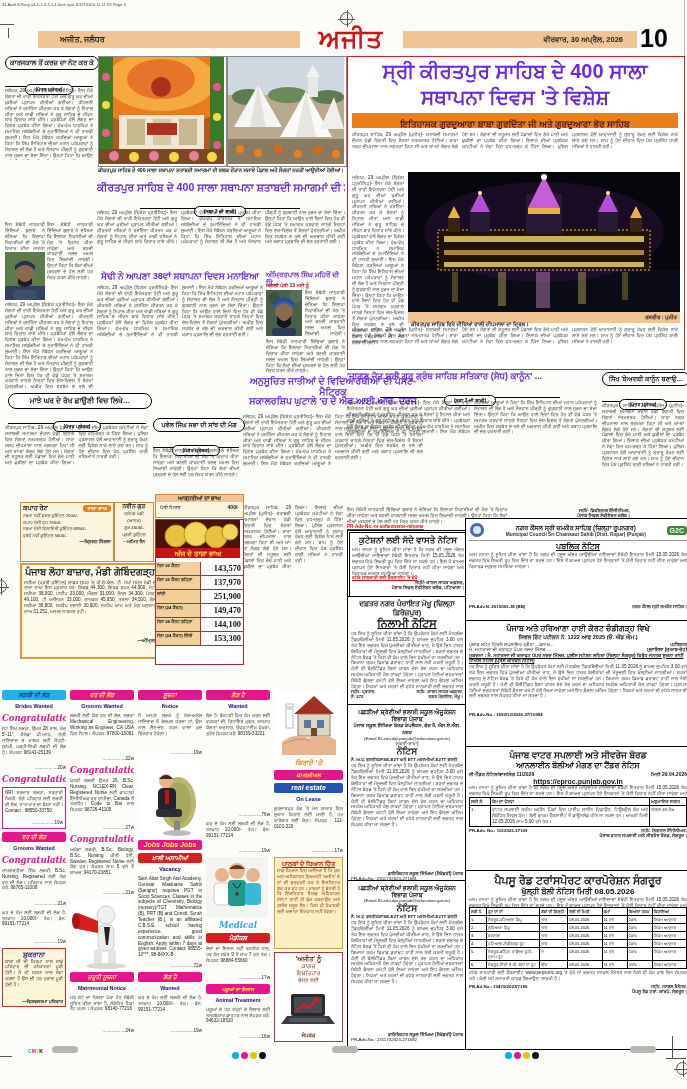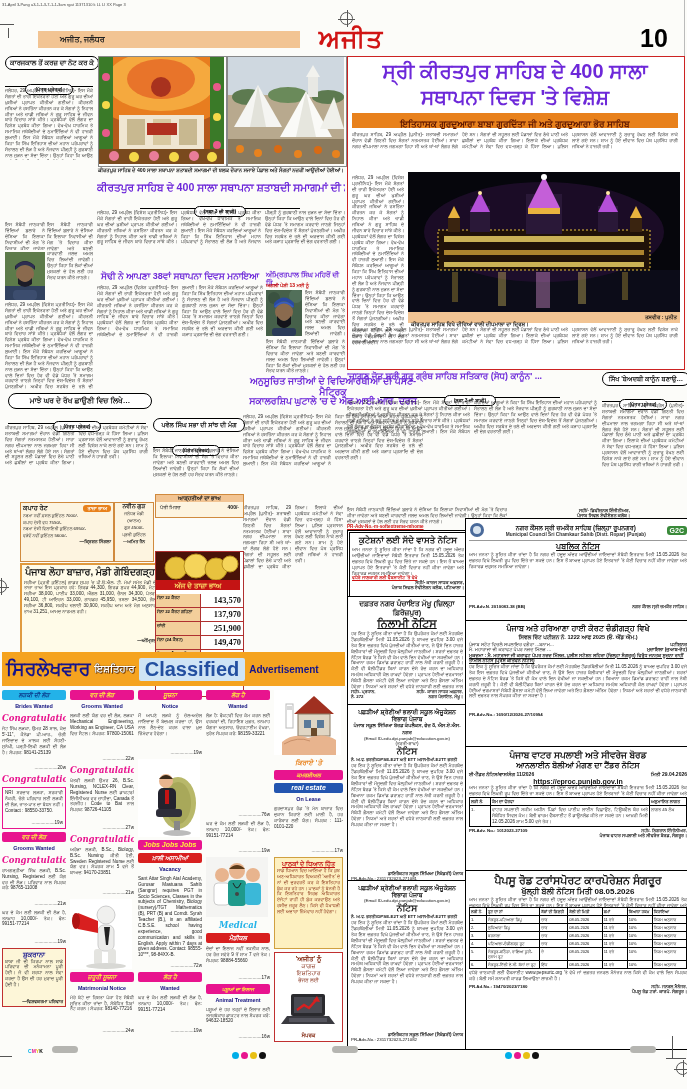--- a/index.html
+++ b/index.html
@@ -50,20 +50,23 @@
   <div class="abs" style="left:684px;top:0;width:1px;height:300px;background:#bbb;"></div>
   <div class="abs" style="left:8px;top:28px;width:1px;height:10px;background:#555;"></div>
   <div class="cross" style="left:-6px;top:580px;"></div>
 
   <div class="abs strip" style="left:38px;top:31px;width:262px;height:17px;">
     <div style="font-size:8px;font-weight:bold;padding:4px 0 0 22px;color:#222;">ਅਜੀਤ, ਜਲੰਧਰ</div>
   </div>
   <div class="abs" style="left:300px;top:24px;width:102px;height:28px;text-align:center;">
     <span style="font-size:25px;font-weight:bold;color:#d01414;letter-spacing:1px;">ਅਜੀਤ</span>
   </div>
+  <div class="abs strip" style="left:403px;top:31px;width:234px;height:17px;">
+    <div style="font-size:7.5px;font-weight:bold;text-align:right;padding:4px 14px 0 0;color:#222;">ਵੀਰਵਾਰ, 30 ਅਪ੍ਰੈਲ, 2026</div>
+  </div>
   <div class="abs" style="left:640px;top:24px;width:42px;height:26px;">
     <span style="font-size:25px;font-weight:bold;color:#000;">10</span>
   </div>
 
   <div class="abs rbox" style="left:5px;top:56px;width:86px;font-size:6.8px;">
     <span>ਕਾਰਜਕਾਲ ਤੋਂ ਕਰਜ਼ ਦਾ ਨੋਟ ਕਰ ਕੇ</span>
   </div>
   <div class="abs ovalrow" style="left:5px;top:77px;width:88px;">
     <span class="oval">(ਪੱਤਰ ਪ੍ਰੇਰਕ)</span>
   </div>
@@ -284,21 +287,21 @@
       <span style="font-weight:bold;">400/-</span>
     </div>
   </div>
 
   <div class="abs" style="left:20px;top:563px;width:132px;height:88px;border:2px solid #e09a3e;background:#fffbe8;padding:2px;">
     <div style="font-size:9.6px;font-weight:bold;text-align:center;line-height:1.1;">ਪੰਜਾਬ ਲੋਹਾ ਬਾਜ਼ਾਰ, ਮੰਡੀ ਗੋਬਿੰਦਗੜ੍ਹ</div>
     <div class="t" style="height:58px;margin-top:2px;font-size:4.6px;">ਸਰੀਆ (ਪ੍ਰਤੀ ਕੁਇੰਟਲ) ਗਾਡਰ ਸੁਪਰ 'ਚ ਪੀ.ਓ.ਐਲ. ਟੀ. ਮੇਖਾਂ ਸਮੇਤ ਮੰਡੀ ਦੇ ਤਾਜ਼ਾ ਭਾਅ ਇਸ ਪ੍ਰਕਾਰ ਰਹੇ: ਗਿਰਡ 44,300, ਗਿਰਡ ਸੁਪਰ 44,900, ਮੋਟਾ ਸਰੀਆ 38,000, ਪਾਈਪ 33,000, ਐਂਗਲ 31,000, ਚੈਨਲ 34,300, ਪੱਤਰਾ 49,100, ਟੀ ਆਇਰਨ 33,000, ਗਾਰਡਰ 45,950, ਤਸਲਾ 34,500, ਗੋਲ ਸਰੀਆ 36,800, ਸਕਰੈਪ ਢਲਾਈ 30,900, ਸਕਰੈਪ ਆਮ ਅਤੇ ਮੰਗ ਅਨੁਸਾਰ ਭਾਅ 31,251, ਆਮਦ ਨਾਰਮਲ ਰਹੀ।</div>
     <div class="sign">—ਅੰਮ੍ਰਿਤ</div>
   </div>
 
-  <div class="abs" style="left:155px;top:519px;width:87px;height:144px;border:1.6px solid #b03030;background:#fff;margin-top:32px;">
+  <div class="abs" style="left:155px;top:519px;width:87px;height:144px;border:1.6px solid #b03030;background:#fff;">
     <svg width="84" height="38">
       <rect width="84" height="38" fill="#4a1208"></rect>
       <circle cx="20" cy="16" r="11" fill="#e8c23e" stroke="#b8901e"></circle>
         <circle cx="40" cy="14" r="12" fill="#f5d45a" stroke="#b8901e"></circle>
       <circle cx="60" cy="17" r="11" fill="#e8c23e" stroke="#b8901e"></circle>
         <circle cx="74" cy="12" r="8" fill="#f5d45a" stroke="#b8901e"></circle>
       <rect y="28" width="84" height="10" fill="#c41414"></rect>
       <text x="42" y="36" text-anchor="middle" font-size="7" fill="#ffe06a" font-weight="bold">ਅੱਜ ਦੇ ਤਾਜ਼ਾ ਭਾਅ</text>
     </svg>
     <div>
@@ -322,26 +325,20 @@
         <span class="lab">ਸੋਨਾ 24 ਕੈਰਟ ਗਹਿਣਾ</span>
           <span class="val">144,100</span>
       </div>
       <div class="goldrow">
         <span class="lab">ਸੋਨਾ (24 ਕੈਰਟ) ਦਿੱਲੀ</span>
           <span class="val">153,300</span>
       </div>
     </div>
   </div>
 
-  <div class="abs" style="left:2px;top:652px;width:343px;height:34px;background:#f5a31f;display:flex;align-items:center;gap:4px;padding:0 4px;box-sizing:border-box;">
-    <span style="font-size:19px;font-weight:bold;color:#14148c;">ਸਿਰਲੇਖਵਾਰ</span>
-    <span style="font-size:10px;font-weight:bold;color:#fff;text-shadow:0 0 1px #000,1px 1px 0 #7a3a00;">ਇਸ਼ਤਿਹਾਰ</span>
-    <span style="font-size:20px;font-weight:bold;color:#234fa0;background:#cfe4f5;padding:0 6px;border-radius:2px;">Classified</span>
-    <span style="font-size:10px;font-weight:bold;color:#14148c;">Advertisement</span>
-  </div>
 
   <div class="abs col" style="left:2px;top:690px;width:64px;height:352px;">
     <div class="ban cy">ਲੜਕੀ ਦੀ ਲੋੜ</div>
     <div class="ensub">Brides Wanted</div>
     <div class="orn">Congratulations</div>
     <div class="t" style="height:36px;">ਜੱਟ ਸਿੱਖ ਲੜਕਾ, ਉਮਰ 28 ਸਾਲ, ਕੱਦ 5'-11'', ਕੈਨੇਡਾ ਪੀ.ਆਰ., ਚੰਗੀ ਜਾਇਦਾਦ ਦੇ ਮਾਲਕ ਲਈ ਸੋਹਣੀ-ਸੁਨੱਖੀ, ਪੜ੍ਹੀ-ਲਿਖੀ ਲੜਕੀ ਦੀ ਲੋੜ ਹੈ। ਸੰਪਰਕ: 98141-25139</div>
     <div class="t tail">..................20w</div>
     <div class="orn">Congratulations</div>
     <div style="border:1px solid #e8148e;padding:2px;">
       <div class="t" style="height:30px;">NRI ਸਰਦਾਰ ਲੜਕਾ, ਸਰਕਾਰੀ ਨੌਕਰੀ, ਚੰਗੇ ਪਰਿਵਾਰ ਲਈ ਲੜਕੀ ਦੀ ਲੋੜ, ਜਾਤ-ਪਾਤ ਦਾ ਬੰਧਨ ਨਹੀਂ। Contact : 98550-33750.</div>

